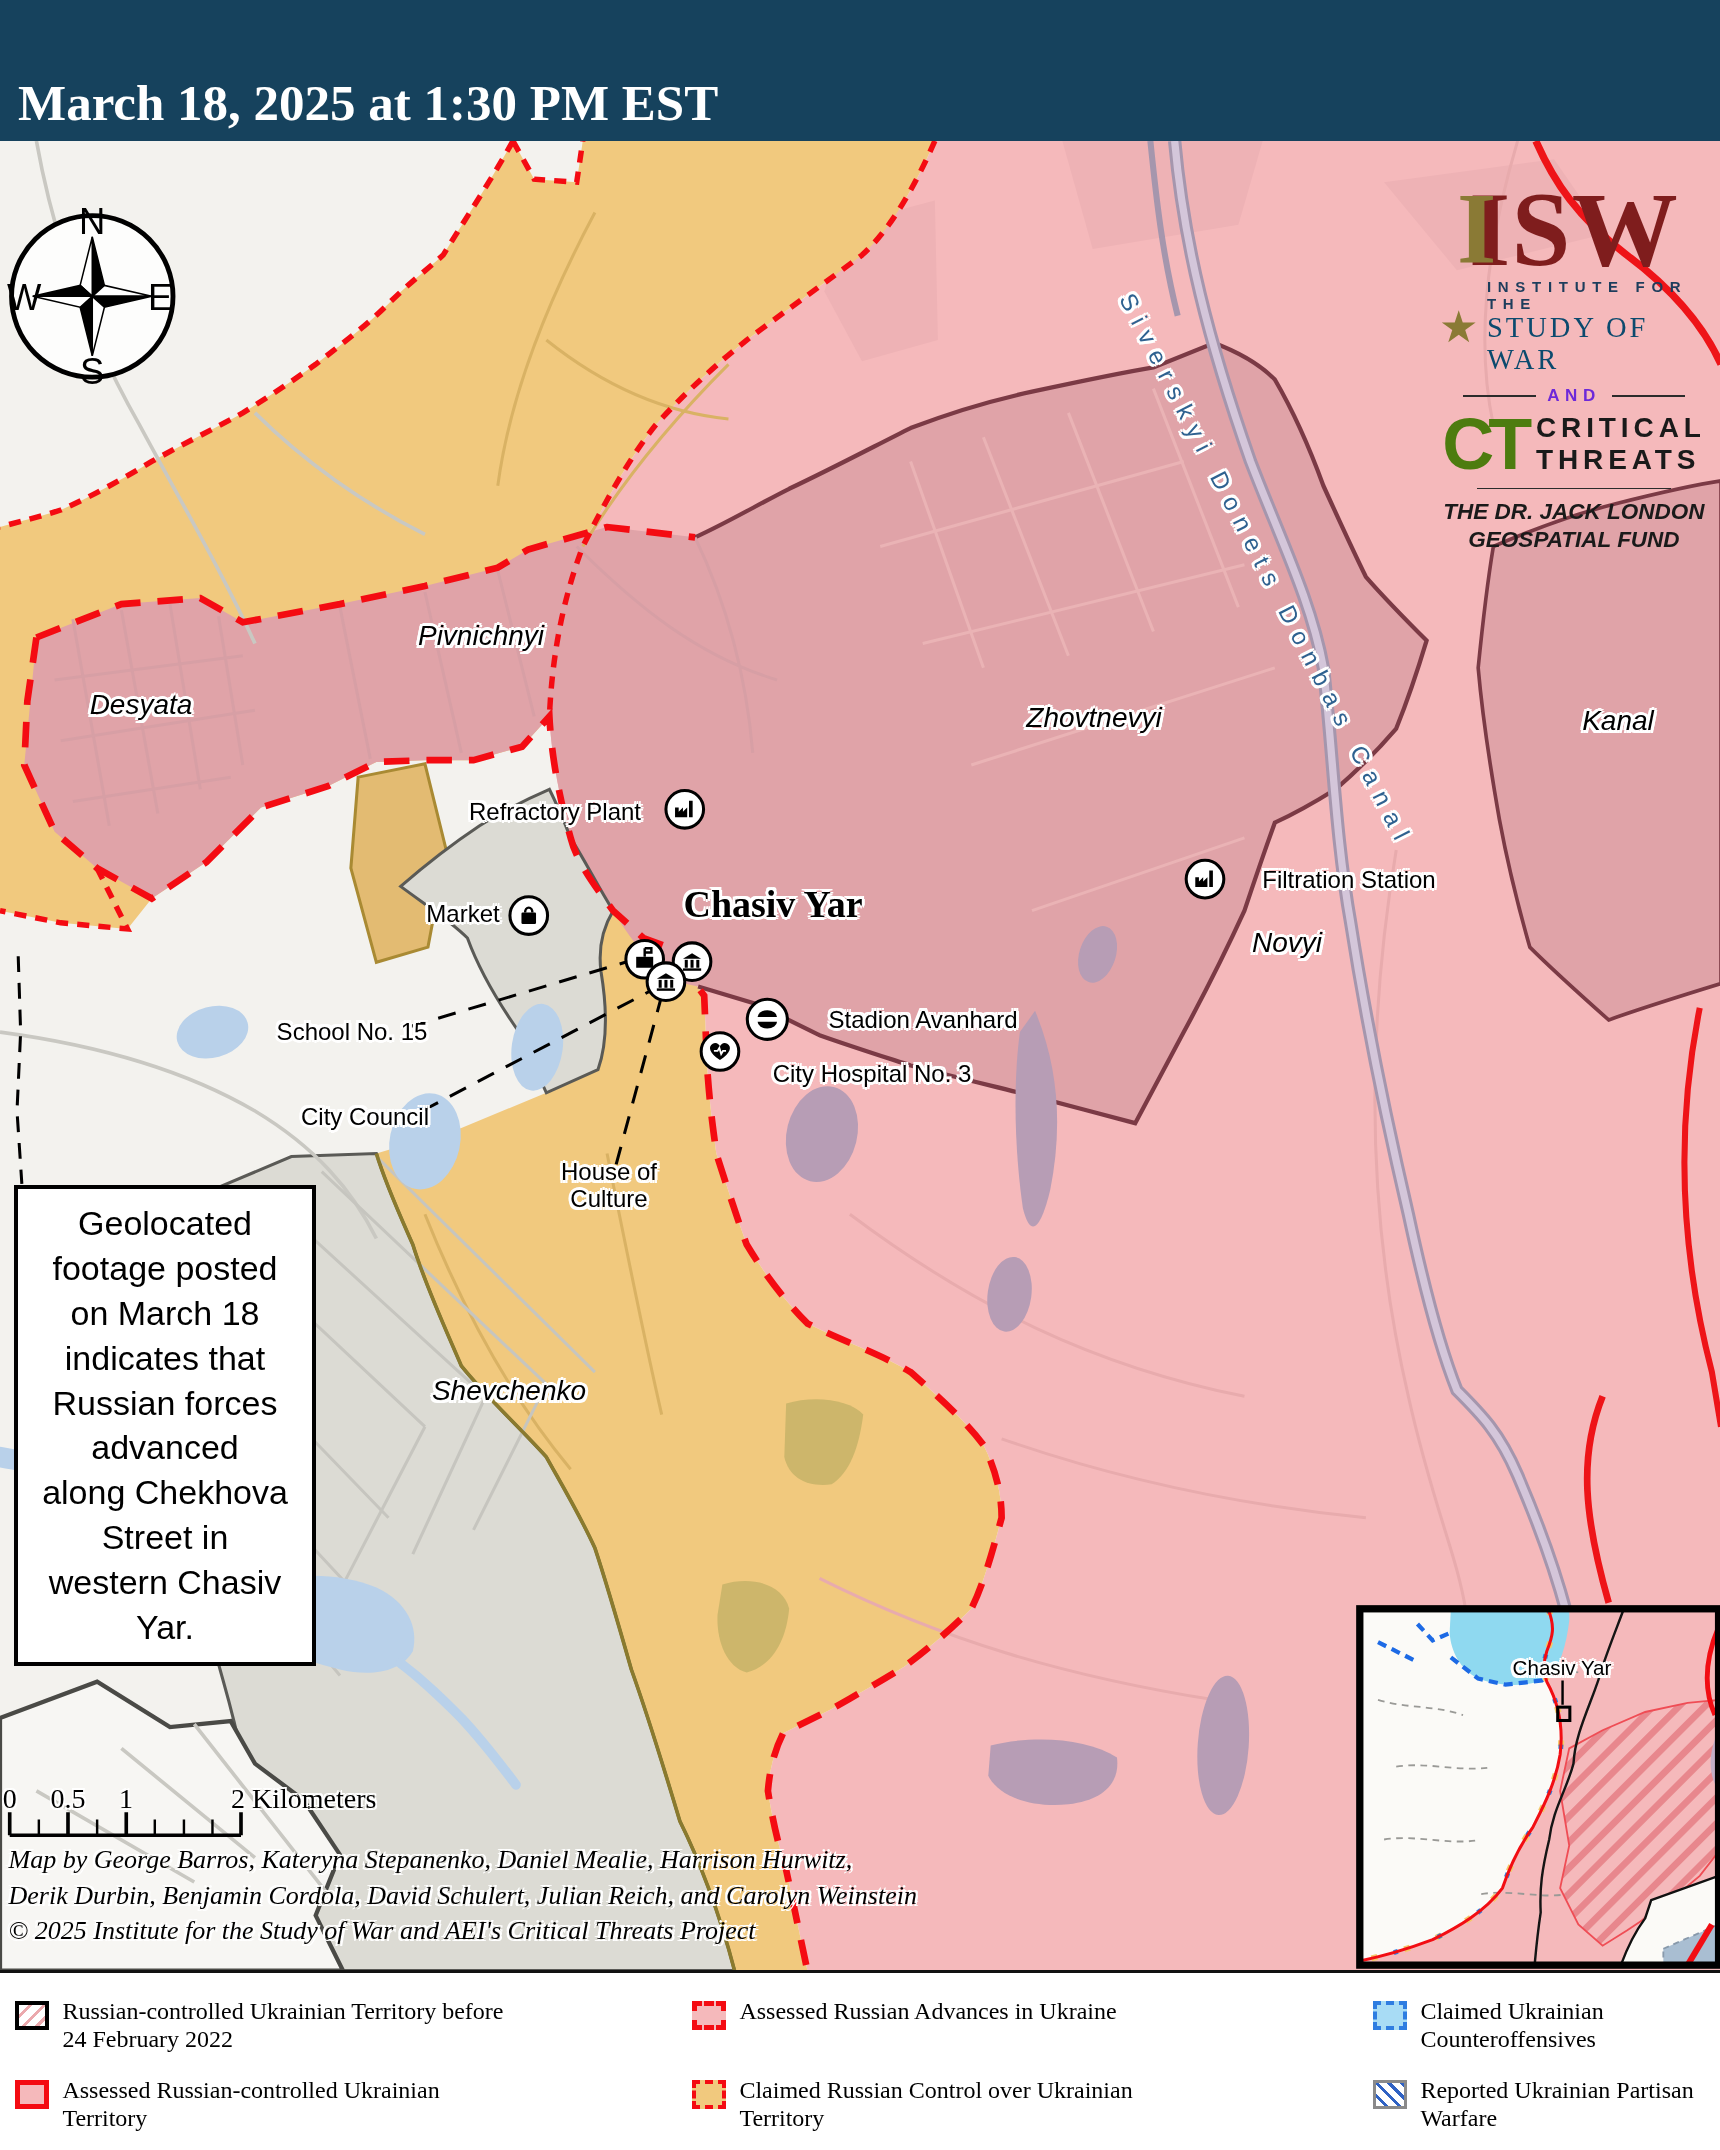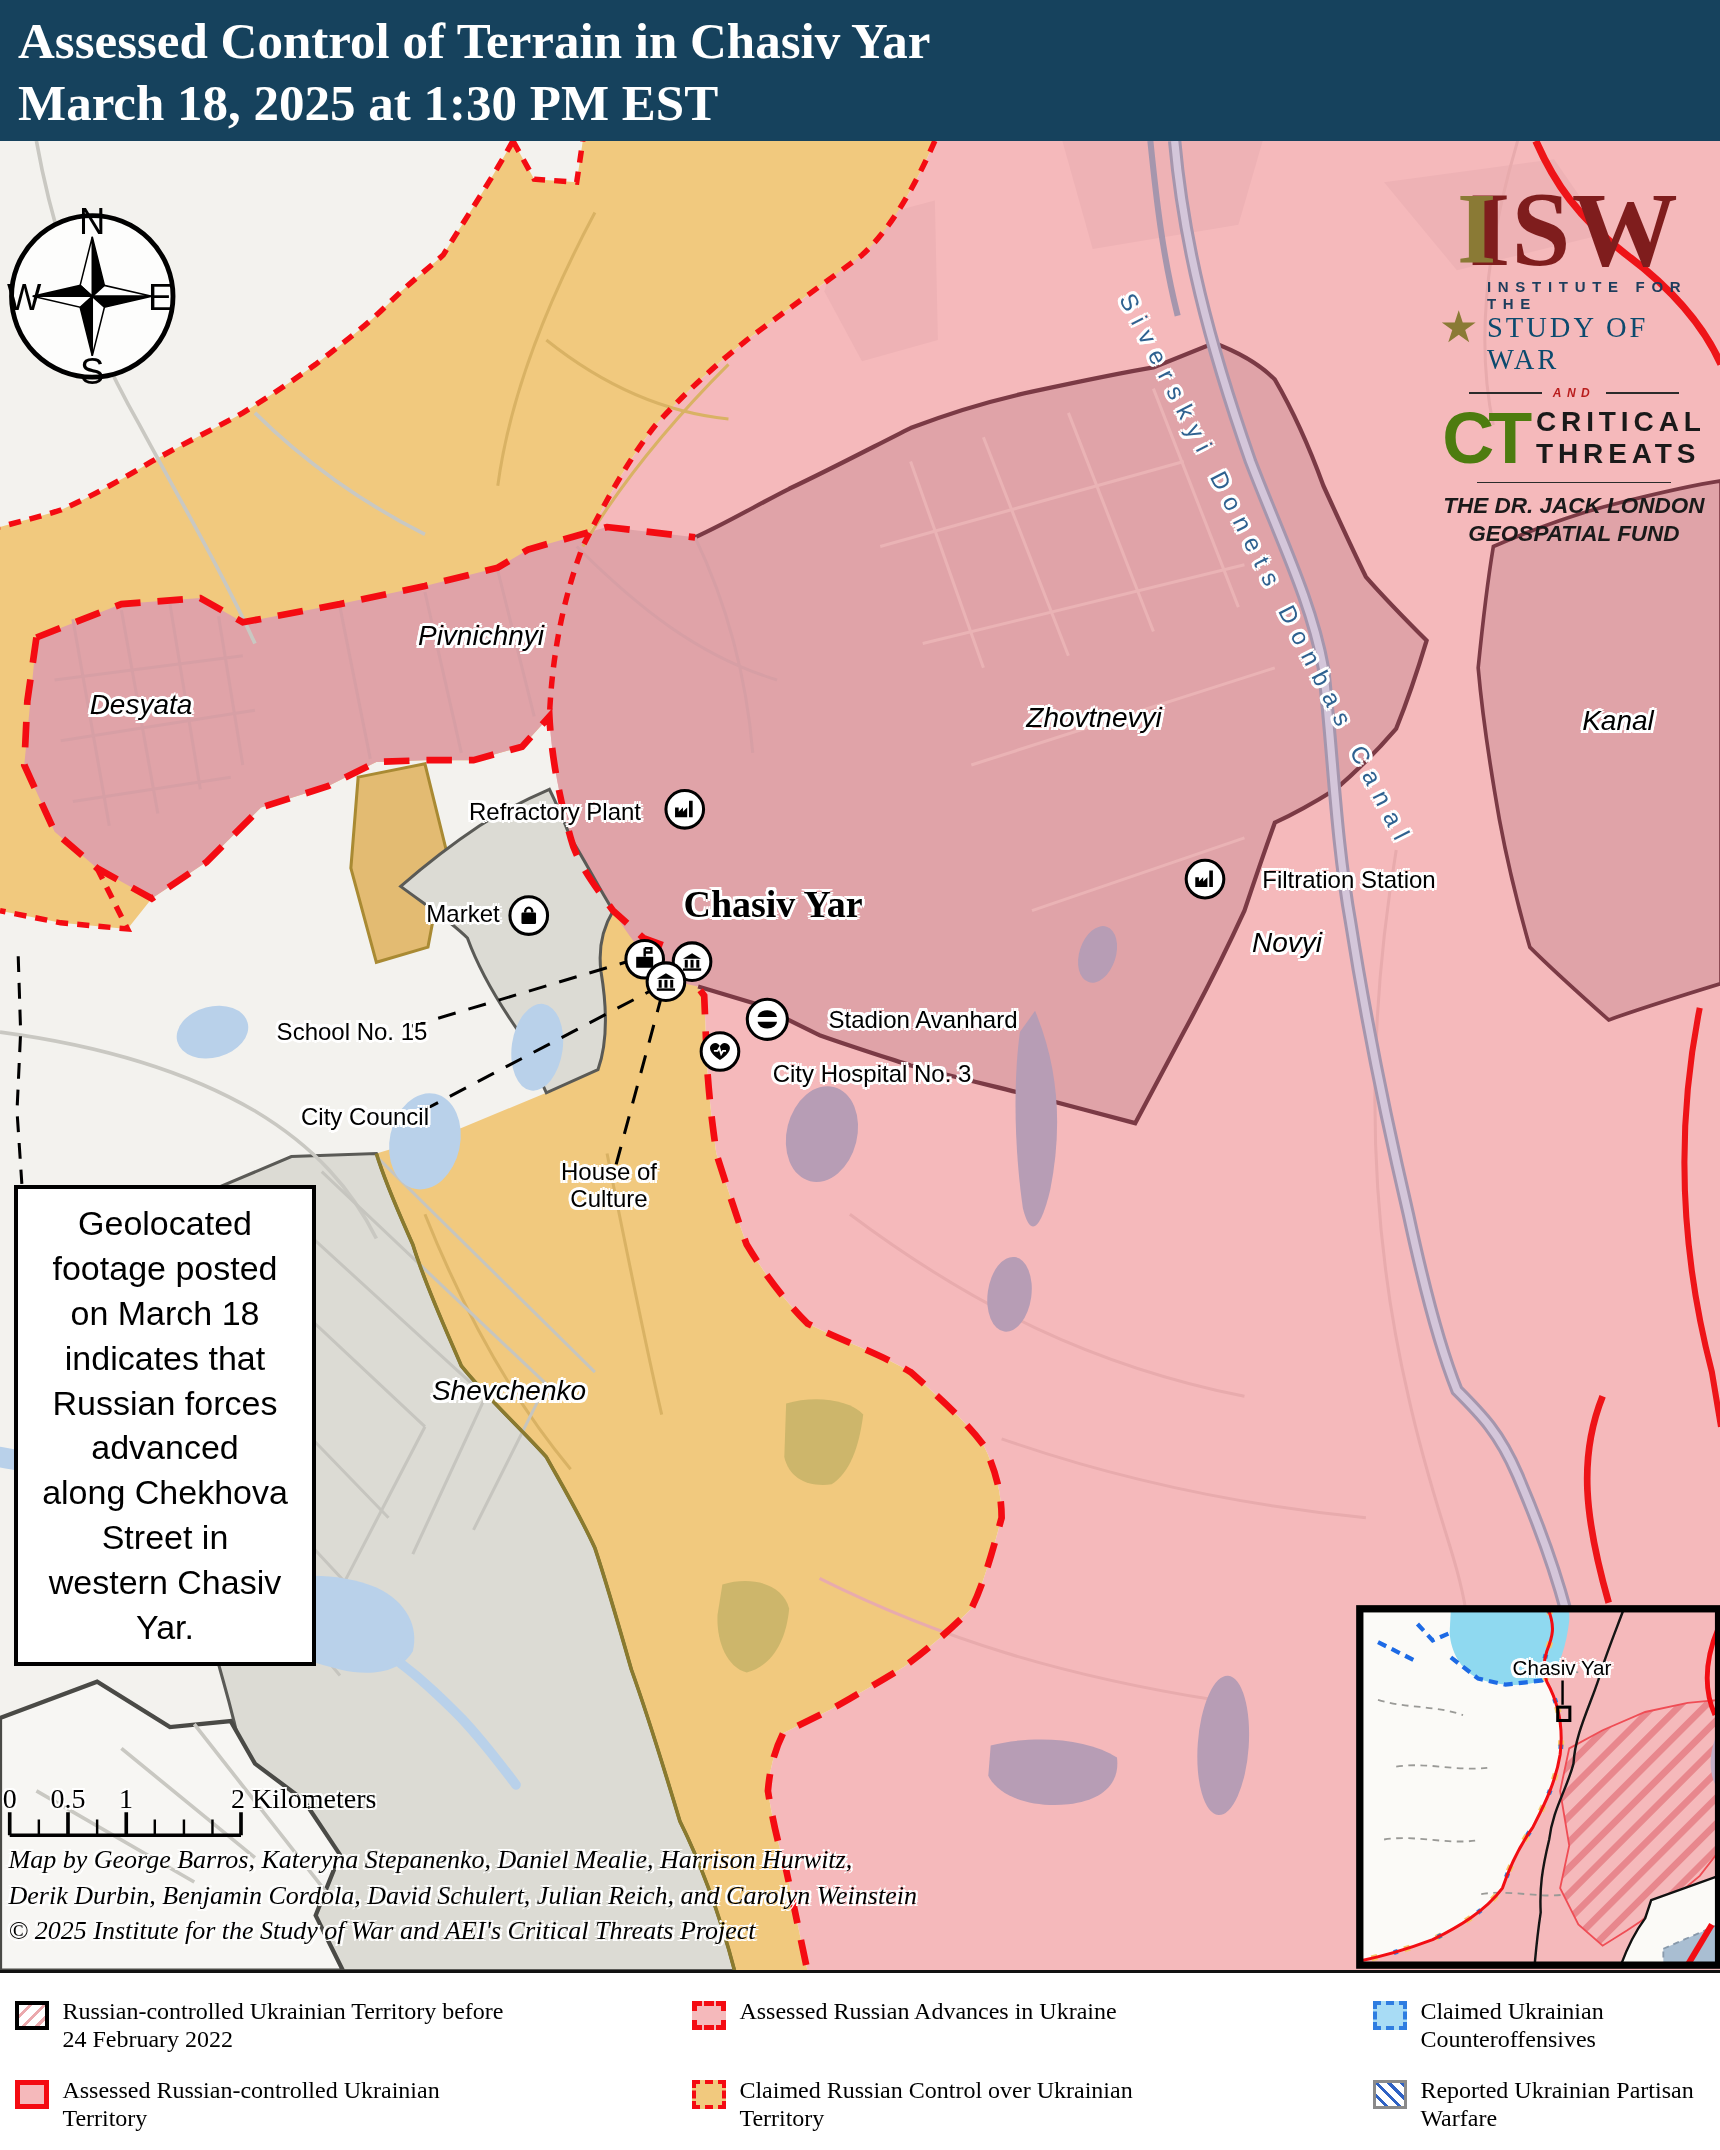--- a/index.html
+++ b/index.html
@@ -45,21 +45,21 @@
      color:#7f1d1d;letter-spacing:1.2px;}
   .isw-gold-i{position:absolute;left:-12px;top:2.4px;font-family:"Liberation Serif",serif;font-weight:bold;
      font-size:101px;line-height:1;color:#8a7a35;}
   .isw-sub{display:flex;align-items:center;justify-content:center;gap:8.5px;margin-top:-4.9px;}
   .isw-star{font-size:44px;color:#8a7a35;line-height:1;}
   .isw-lines{text-align:left;}
   .isw-l1{font-size:15px;font-weight:bold;letter-spacing:6.7px;color:#1d3d5c;}
   .isw-l2{font-family:"Liberation Serif",serif;font-size:28.5px;color:#0c4a6e;letter-spacing:3px;}
   .and-row{display:flex;align-items:center;justify-content:center;gap:11px;margin:9.7px 0 6px 0;}
   .and-row .rule{width:73px;height:1.8px;background:#2b2b2b;}
-  .and-txt{font-size:12px;font-weight:bold;letter-spacing:5.5px;color:#b91c1c;font-style:italic;}
+  .and-txt{font-size:17px;font-weight:bold;letter-spacing:5.5px;color:#6d28d9;}
   .ct-row{display:flex;align-items:center;justify-content:center;gap:9.7px;}
   .ct-mark{font-size:72px;font-weight:bold;color:#4d7c0f;letter-spacing:-6px;line-height:.9;}
   .ct-lines{text-align:left;font-weight:bold;color:#1a1a1a;}
   .ct-l{font-size:28px;letter-spacing:4.9px;line-height:1.15;}
   .fund-rule{width:194px;height:1.8px;background:#2b2b2b;margin:11px auto 8.5px auto;}
   .fund{font-style:italic;font-weight:bold;font-size:22.5px;color:#1a1a1a;line-height:1.25;}
   
   .legend{position:absolute;left:0;top:1970px;width:1721px;height:212px;background:#ffffff;
      border-top:3px solid #111;box-sizing:border-box;z-index:30;}
   .leg-item{position:absolute;display:flex;gap:13.4px;}
@@ -405,21 +405,20 @@
         </g>
         <rect x="326" y="162" width="20" height="22" fill="none" stroke="#000" stroke-width="5"></rect>
         <line x1="334" y1="118" x2="334" y2="158" stroke="#000" stroke-width="4"></line>
       </g>
       <rect x="0" y="0" width="591" height="587" fill="none" stroke="#000" stroke-width="12"></rect>
     </g>
   </g>
 </svg>
 
 <div class="header">
-  <div class="t1">Assessed Control of Terrain in Chasiv Yar</div>
   <div class="t2">March 18, 2025 at 1:30 PM EST</div>
 </div>
 
 <div class="logo-block">
   <div class="isw-row">
     <span class="isw-gold-i">I</span>
     <span class="isw-acronym">ISW</span>
   </div>
   <div class="isw-sub">
     <span class="isw-star">★</span>

